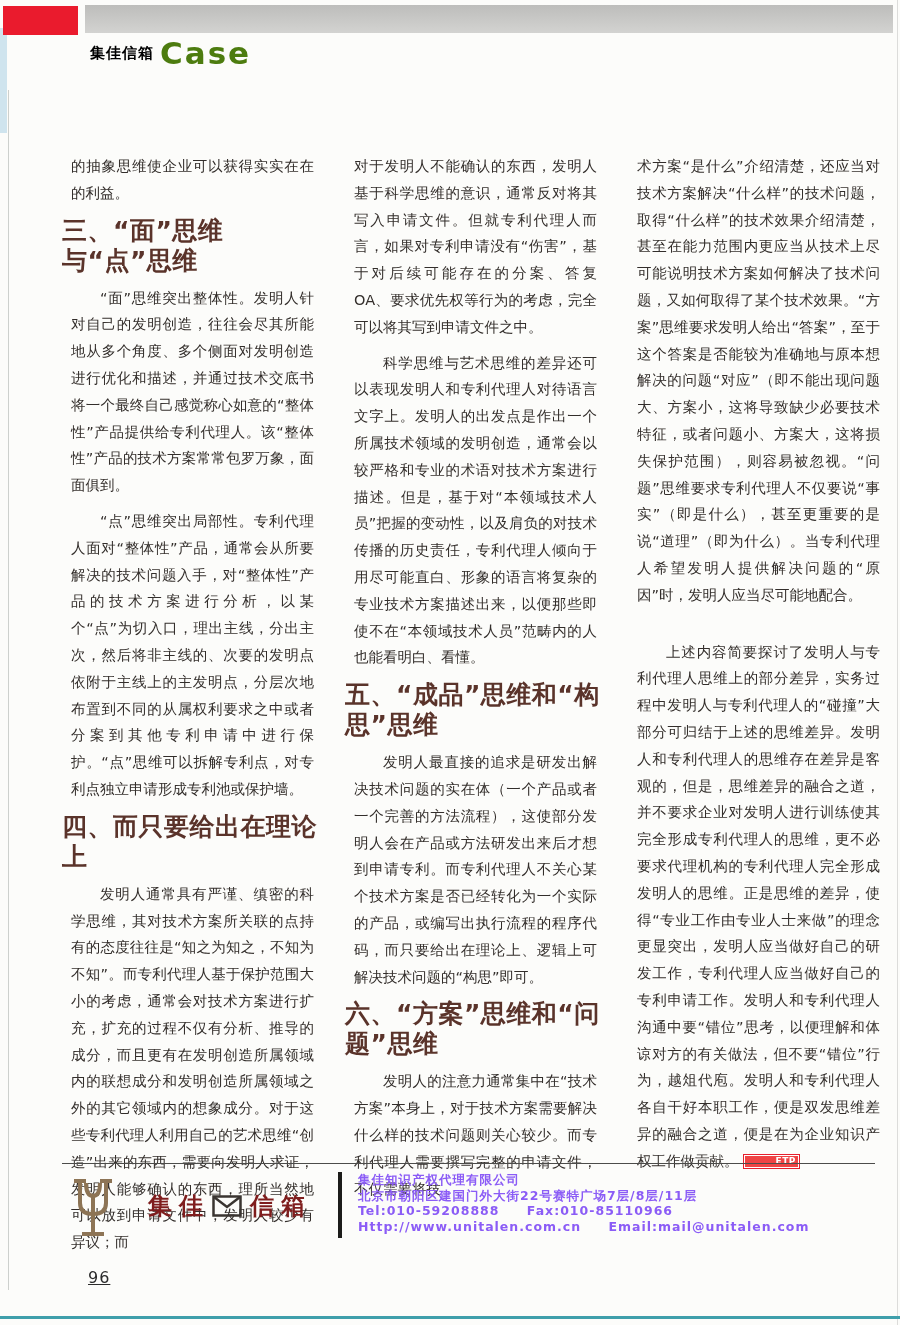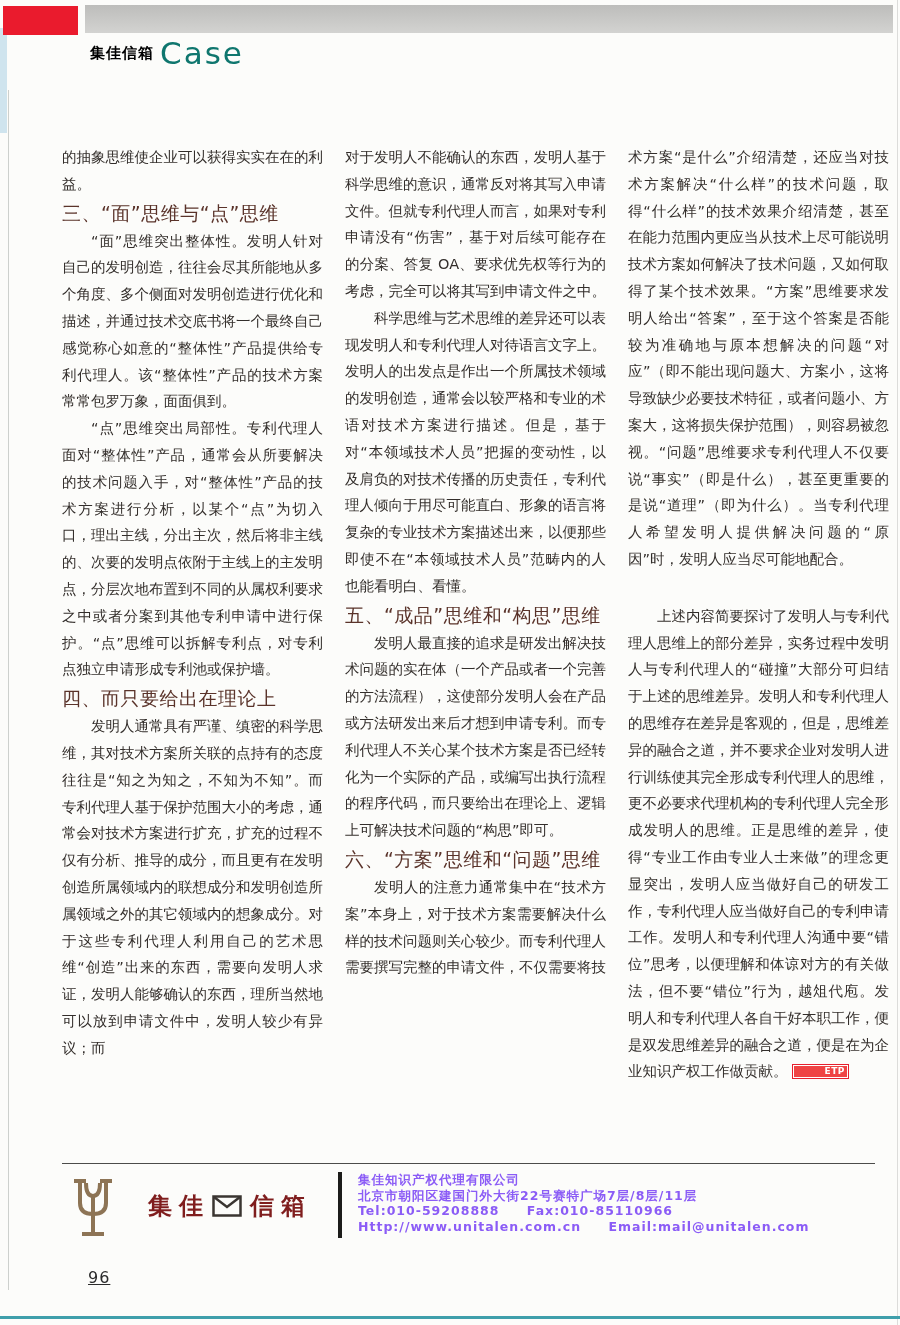--- a/index.html
+++ b/index.html
@@ -13,31 +13,31 @@
   .edge-left{position:absolute;left:8px;top:90px;width:1px;height:1200px;background:#cdd0cd;}
   .edge-left-blue{position:absolute;left:0;top:28px;width:7px;height:105px;background:#cfe4ee;}
   .edge-right{position:absolute;right:2px;top:0;width:1px;height:1325px;background:#dcdcda;}
 
   
   .red-block{position:absolute;left:3px;top:6px;width:75px;height:29px;background:#ea1b2d;}
   .gray-bar{position:absolute;left:85px;top:5px;width:808px;height:28px;
     background:linear-gradient(to bottom,#bdbdbb,#d3d3d1);}
   .brand-row{position:absolute;left:90px;top:38px;display:flex;align-items:center;}
   .brand-cn{font-size:15px;font-weight:bold;color:#000000;letter-spacing:1px;}
-  .brand-en{font-size:31px;font-weight:normal;color:#0f766e;letter-spacing:2px;margin-left:6px;line-height:1;}
+  .brand-en{font-size:31px;font-weight:bold;color:#4d7c0f;letter-spacing:2px;margin-left:6px;line-height:1;}
 
   
   .col{position:absolute;top:144px;width:261px;font-size:14.5px;line-height:26.8px;
     text-align:justify;text-justify:inter-ideograph;color:#332e2b;}
   .col-1{left:62px;}
   .col-2{left:345px;}
   .col-3{left:628px;}
-  .col p{margin:0;text-indent:2em;}
+  .col p{margin:9px;text-indent:2em;}
   .col p.no-indent{text-indent:0;}
-  .col h2{font-size:19px;line-height:30px;font-weight:normal;color:#5a332a;
+  .col h2{font-size:25px;line-height:30px;font-weight:bold;color:#5a332a;
     margin:0;text-align:left;letter-spacing:0.5px;}
   .h-sec3{margin-top:20px;margin-bottom:38px;}
   .h-sec4{margin-top:16px;margin-bottom:32px;}
   .h-sec5{margin-top:26px;margin-bottom:30px;}
   .h-sec6{margin-top:22px;margin-bottom:30px;}
   .para-gap{margin-top:30px !important;}
   .end-badge{display:inline-block;background:#ef4444;color:#fff;font-size:9px;font-weight:bold;
     line-height:11px;padding:1px 3px;margin-left:4px;vertical-align:2px;
     box-shadow:inset 0 0 0 1px #fff;border:1px solid #e71f2d;letter-spacing:0.5px;}
 

